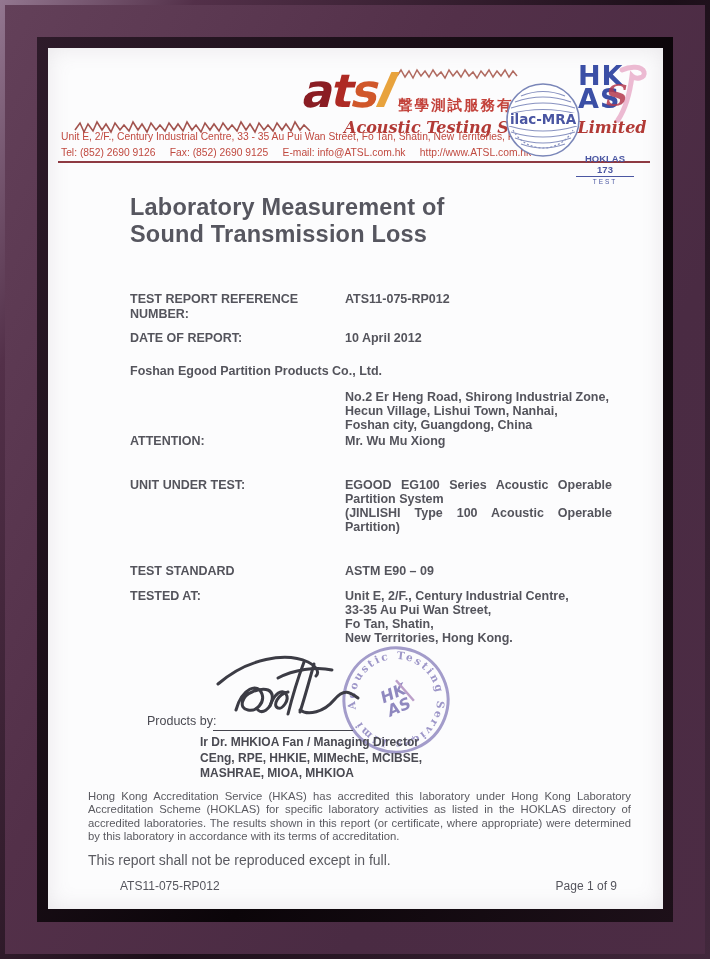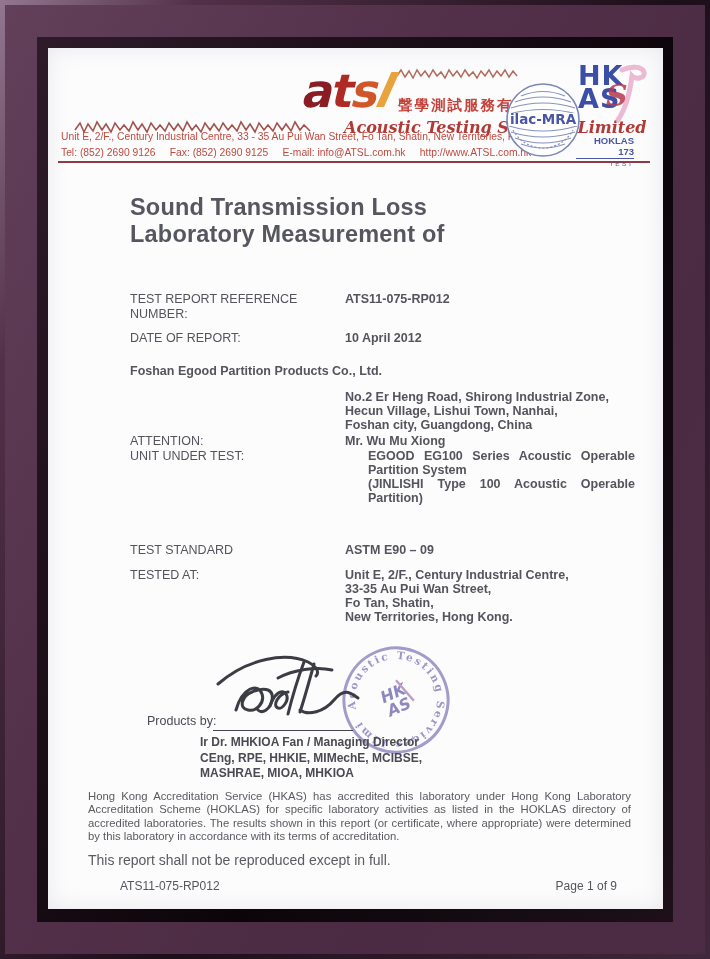--- a/index.html
+++ b/index.html
@@ -31,39 +31,39 @@
   #hdr-contact{left:13px;top:99px;font-size:10.3px;color:#c04a40;white-space:pre;}
   #hdr-rule{left:10px;top:113px;width:592px;height:0;border-top:2px solid #8e3a42;}
 
   #ilac-logo{left:456px;top:33px;}
   #hkas-logo{left:530px;top:16px;width:64px;}
   #hkas-logo .row{font-size:27px;line-height:23px;font-weight:800;color:#3b4fa6;
     letter-spacing:1px;font-family:"DejaVu Sans",sans-serif;}
   #hkas-accent{position:absolute;left:28px;top:14px;font-family:"DejaVu Serif",serif;
     font-style:italic;font-weight:bold;font-size:30px;color:#b53a4f;opacity:.85;}
   #hkas-ribbon{position:absolute;left:14px;top:-6px;}
-  #hoklas{left:528px;top:87px;width:58px;text-align:right;}
+  #hoklas{left:528px;top:105px;width:58px;text-align:center;}
   #hoklas .hk-line{font-size:9.5px;font-weight:bold;color:#4a56a2;
     border-bottom:1.5px solid #4a56a2;padding-bottom:1px;}
   #hoklas .hk-sub{font-size:6.5px;color:#4a56a2;letter-spacing:2px;margin-top:1px;}
 
   
   #title{left:82px;top:146px;font-size:23.5px;font-weight:bold;color:#56565f;
     line-height:27px;letter-spacing:.2px;}
 
   
   #details{left:82px;top:244px;width:482px;}
   .drow{display:flex;align-items:flex-start;}
-  .dlabel{width:215px;flex:none;font-size:12.5px;font-weight:normal;color:#54545c;line-height:15px;}
+  .dlabel{width:215px;flex:none;font-size:12.5px;font-weight:bold;color:#54545c;line-height:15px;}
   .dvalue{width:267px;flex:none;font-size:12.5px;font-weight:bold;color:#54545c;
     line-height:15px;white-space:pre-line;}
   .multi .dvalue{line-height:14px;}
   .just .dvalue{text-align:justify;}
   .r0{margin-bottom:9px;} .r1{margin-bottom:18px;} .r2{margin-bottom:11px;}
-  .r3{margin-bottom:2px;} .r4{margin-bottom:0;} .r5{margin-bottom:38px;gap:23px;}
+  .r3{margin-bottom:2px;} .r4{margin-bottom:29px;} .r5{margin-bottom:30px;}
   .r6{margin-bottom:10px;}
 
   
   #approved-label{left:99px;top:666px;font-size:12.5px;color:#4a4a52;}
   #sig-line{left:165px;top:682px;width:140px;height:0;border-top:1.5px solid #45454e;}
   #signature{left:160px;top:598px;}
   #stamp{left:290px;top:594px;}
   #approver{left:152px;top:687px;font-size:12px;font-weight:bold;color:#4a4a52;line-height:15.5px;}
 
   
@@ -127,22 +127,22 @@
     </svg>
     <span id="hkas-accent">S</span>
   </div>
 
   <div id="hoklas" class="abs">
     <div class="hk-line">HOKLAS 173</div>
     <div class="hk-sub">TEST</div>
   </div>
 
   <div id="title" class="abs">
+    <div>Laboratory Measurement of</div>
     <div>Sound Transmission Loss</div>
-    <div>Laboratory Measurement of</div>
   </div>
 
   <div id="details" class="abs">
     <div class="drow r0">
       <div class="dlabel">TEST REPORT REFERENCE NUMBER:</div>
       <div class="dvalue">ATS11-075-RP012</div>
     </div>
     <div class="drow r1">
       <div class="dlabel">DATE OF REPORT:</div>
       <div class="dvalue">10 April 2012</div>

